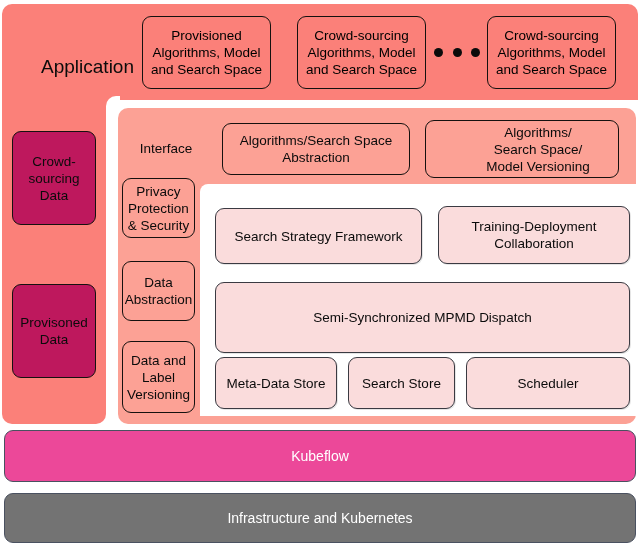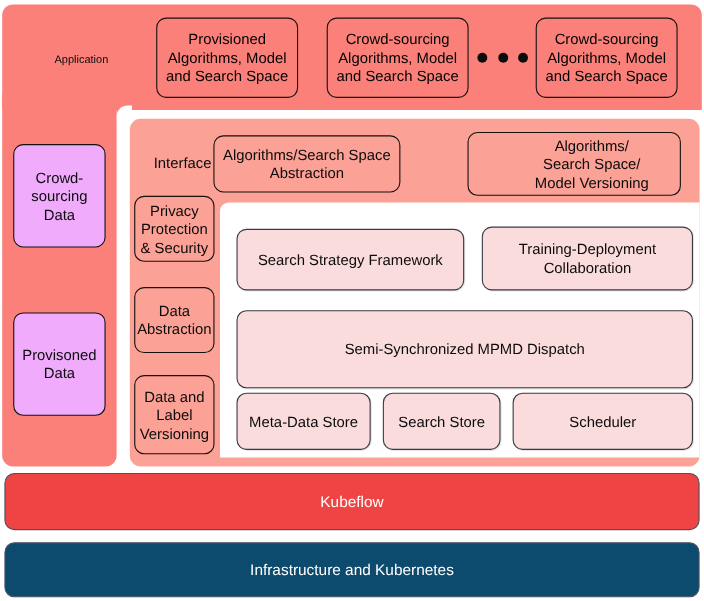--- a/index.html
+++ b/index.html
@@ -47,26 +47,26 @@
     content: "";
     position: absolute;
     left: 0; top: 0;
     width: 14px; height: 14px;
     background: #ffffff;
     border-radius: 10px 0 0 0;
   }
 
   
   .app-label {
-    left: 14px; top: 44px;
+    left: 14px; top: 56px;
     width: 120px; height: 22px;
     color: #0b0b0b;
-    font-size: 10px;
+    font-size: 19px;
     line-height: 22px;
-    text-align: center;
+    text-align: right;
   }
 
   
   .app-box {
     background: #FB8079;
     border: 1.6px solid #15110f;
     border-radius: 9px;
     color: #000000;
     font-size: 13.5px;
     line-height: 17px;
@@ -90,21 +90,21 @@
   }
   .ellipsis-dots i {
     display: block;
     width: 9px; height: 9px;
     border-radius: 50%;
     background: #0b0b0b;
   }
 
   
   .data-box {
-    background: #f0abfc;
+    background: #be185d;
     border: 1.6px solid #15110f;
     border-radius: 9px;
     color: #0b0b0b;
     font-size: 13.5px;
     line-height: 17px;
     display: flex;
     align-items: center;
     justify-content: center;
     text-align: center;
     white-space: pre-line;
@@ -136,21 +136,21 @@
     color: #0b0b0b;
     font-size: 13.5px;
     line-height: 17px;
     display: flex;
     align-items: center;
     justify-content: center;
     text-align: center;
     white-space: pre-line;
     padding: 2px 4px;
   }
-  .iface-abs-1 { left: 194px; top: 123px; width: 170px; height: 52px; }
+  .iface-abs-1 { left: 222px; top: 123px; width: 188px; height: 52px; }
   .iface-abs-2 { left: 425px; top: 120px; width: 194px; height: 58px; padding-left: 36px; }
 
   
   .iface-stack-1 { left: 122px; top: 178px; width: 73px; height: 60px; }
   .iface-stack-2 { left: 122px; top: 261px; width: 73px; height: 60px; }
   .iface-stack-3 { left: 122px; top: 341px; width: 73px; height: 72px; }
 
   
   .inner-panel {
     left: 200px; top: 184px;
@@ -189,26 +189,26 @@
     color: #ffffff;
     font-size: 14px;
     display: flex;
     align-items: center;
     justify-content: center;
     text-align: center;
   }
   .bar-kubeflow {
     left: 4px; top: 430px;
     width: 632px; height: 52px;
-    background: #ef4444;
+    background: #ec4899;
   }
   .bar-infra {
     left: 4px; top: 493px;
     width: 632px; height: 50px;
-    background: #0c4a6e;
+    background: #737373;
   }
 </style>
 </head>
 <body>
 
 <div id="stage">
 
   <div class="abs outer-app-band"></div>
   <div class="abs outer-left-col"></div>
   <div class="abs outer-notch"></div>

